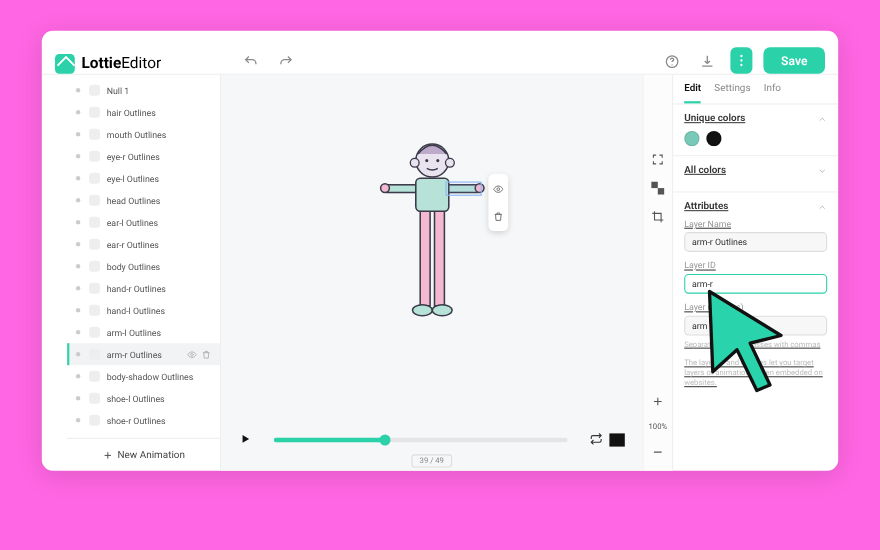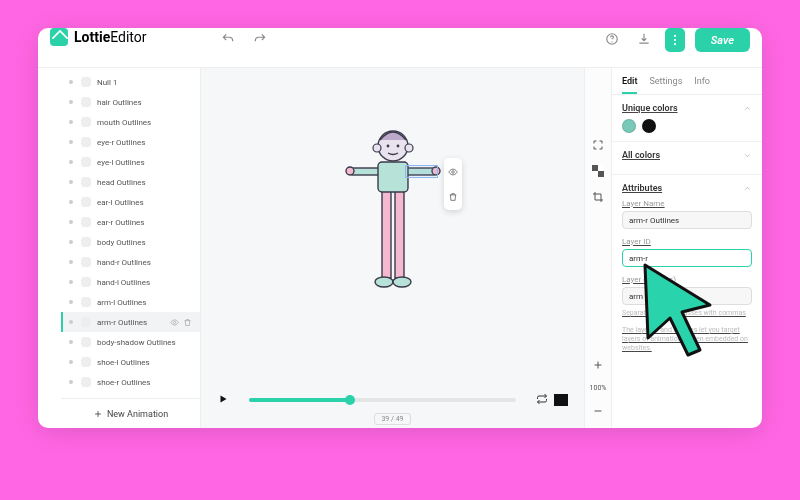--- a/index.html
+++ b/index.html
@@ -3,30 +3,30 @@
 <meta charset="utf-8">
 <style>
   * { box-sizing: border-box; margin: 0; padding: 0; font-family: -apple-system, BlinkMacSystemFont, "Segoe UI", Roboto, Helvetica, Arial, sans-serif; }
   body { background: #ff66e3; width: 800px; height: 500px; overflow: hidden; position: relative; }
   .app {
     position: absolute; left: 38px; top: 28px; width: 724px; height: 400px;
     background: #fff; border-radius: 10px; box-shadow: 0 4px 24px rgba(0,0,0,0.12);
     display: flex; flex-direction: column; overflow: hidden;
   }
   
-  .topbar { height: 40px; border-bottom: 1px solid #eee; display: flex; align-items: flex-start; padding: 0 12px; gap: 10px; }
+  .topbar { height: 40px; border-bottom: 1px solid #eee; display: flex; align-items: flex-end; padding: 0 12px; gap: 10px; }
   .brand { display: flex; align-items: center; gap: 6px; font-weight: 700; font-size: 14px; }
   .brand-mark { width: 18px; height: 18px; background: #2ad1a9; border-radius: 4px; position: relative; }
   .brand-mark::after { content: ""; position: absolute; left: 4px; top: 4px; width: 10px; height: 10px; border: 2px solid #fff; border-right: none; border-bottom: none; transform: rotate(45deg); border-radius: 2px 0 0 0; }
   .brand .regular { font-weight: 400; }
   .spacer { flex: 1; }
   .icon-btn { width: 22px; height: 22px; display: flex; align-items: center; justify-content: center; color: #8a8a8a; border-radius: 4px; cursor: pointer; }
   .icon-btn svg { width: 14px; height: 14px; }
   .icon-btn.greenbg { background: #2ad1a9; color: #fff; width: 20px; height: 24px; border-radius: 5px; }
-  .save-btn { background: #2ad1a9; color: #fff; border: none; border-radius: 6px; height: 24px; padding: 0 16px; font-size: 11px; font-weight: 600; cursor: pointer; font-style: italic; }
+  .save-btn { background: #2ad1a9; color: #fff; border: none; border-radius: 6px; height: 24px; padding: 0 16px; font-size: 11px; font-weight: 600; cursor: pointer; }
   .history { display: flex; gap: 10px; margin-left: 60px; }
 
   
   .body { flex: 1; display: flex; min-height: 0; padding-left: 23px; }
 
   
   .layers { width: 140px; border-right: 1px solid #eee; display: flex; flex-direction: column; }
   .layers-scroll { flex: 1; overflow: hidden; padding: 4px 0; }
   .layer { display: flex; align-items: center; gap: 6px; height: 20px; padding: 0 8px 0 8px; font-size: 8px; color: #555; cursor: pointer; position: relative; }
   .layer .dot { width: 4px; height: 4px; border-radius: 50%; background: #ccc; margin-right: 2px; }

